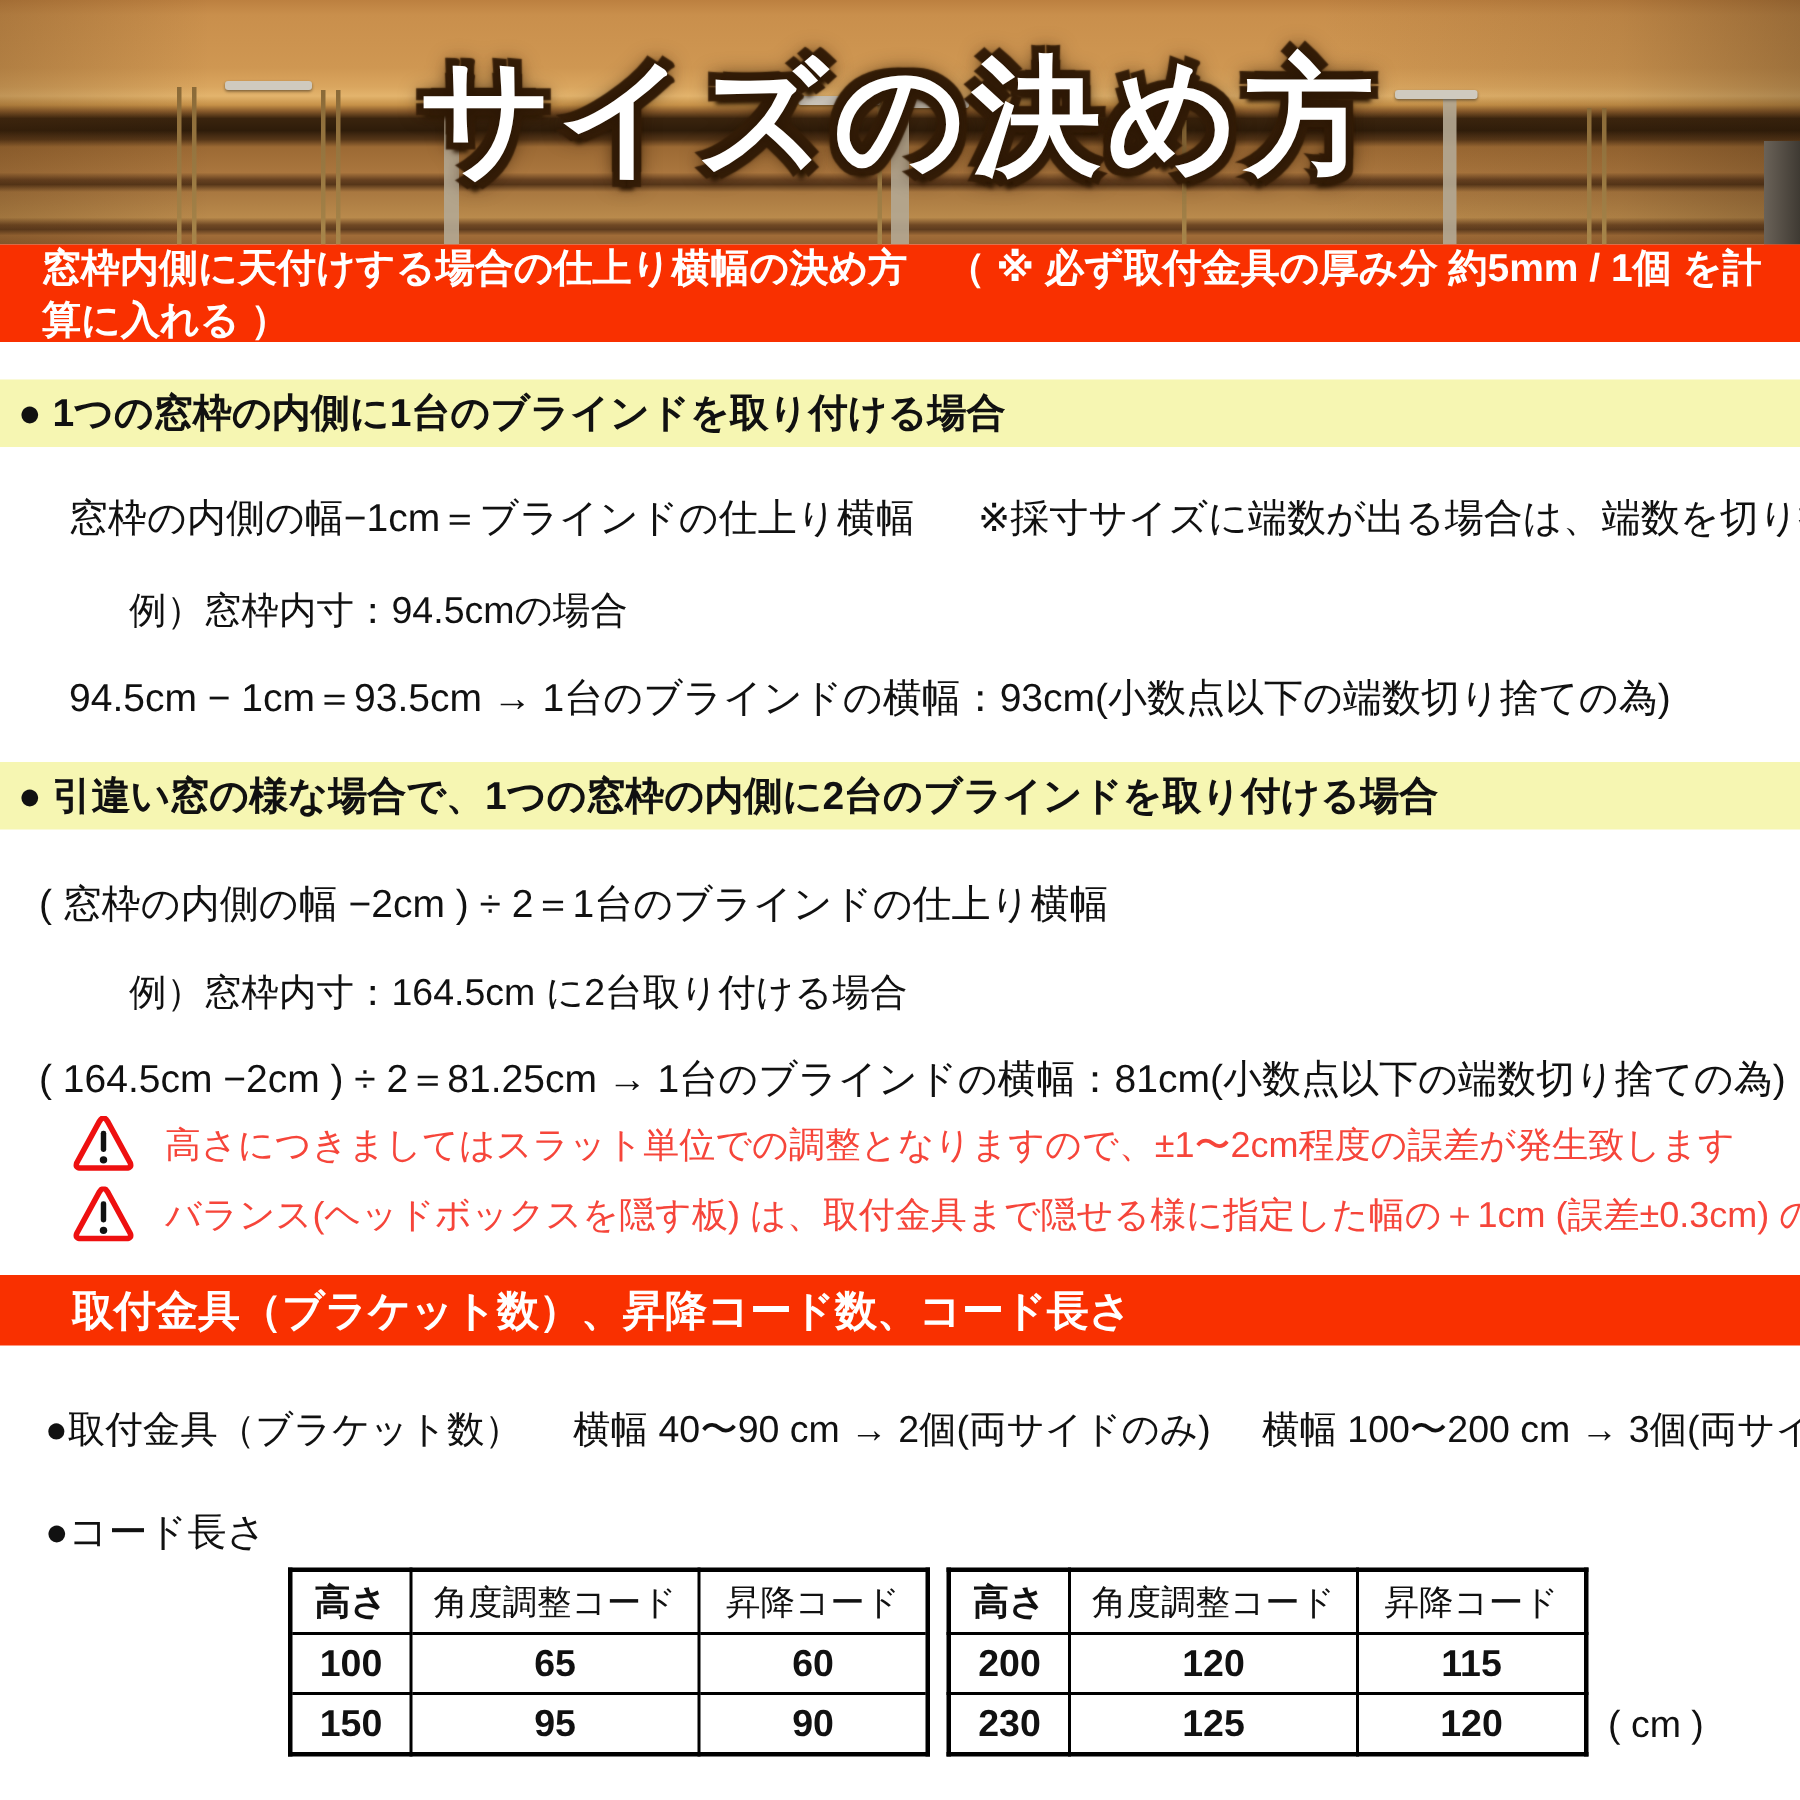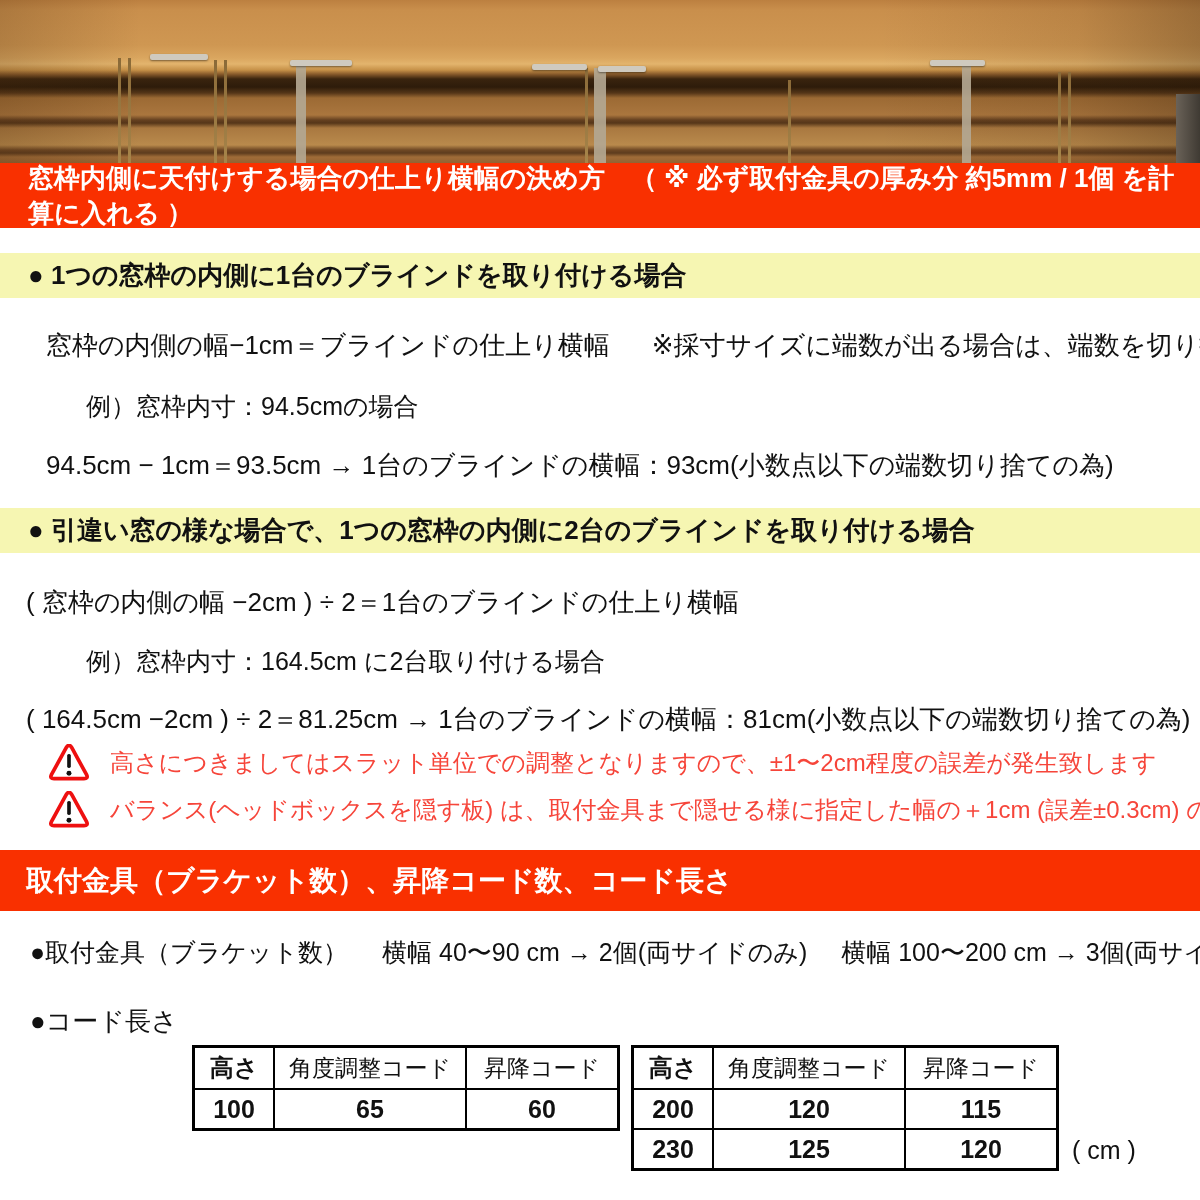--- a/index.html
+++ b/index.html
@@ -34,26 +34,26 @@
       0 0 16px rgba(42,22,4,.95), 0 0 10px rgba(42,22,4,.9),
       5px 5px 1px #38200a, -5px 5px 1px #38200a,
       5px -5px 1px #38200a, -5px -5px 1px #38200a,
       0 7px 3px #2e1a06;
   }
 
   
   .banner { position:absolute; left:0; width:1200px; background:#f93000; color:#fff;
     display:flex; align-items:center; font-weight:bold; box-sizing:border-box; }
   .banner1 { top:163px; height:65px; font-size:26px; padding-left:28px; }
-  .banner2 { top:850px; height:61px; font-size:28px; padding-left:26px; }
+  .banner2 { top:850px; height:47px; font-size:28px; padding-left:48px; }
 
   
   .band { position:absolute; left:0; width:1200px; height:45px; background:#f6f6b2;
     color:#111; display:flex; align-items:center; font-size:26px; font-weight:bold;
-    padding-left:28px; box-sizing:border-box; }
+    padding-left:12px; box-sizing:border-box; }
   .band-a { top:253px; } .band-b { top:508px; }
 
   
   .line { position:absolute; font-size:26px; color:#111; white-space:nowrap; }
   .note-gap { margin-left:42px; }
   .fa { top:328px; left:46px; }
   .ea { top:390px; left:86px; font-size:25px; }
   .ca { top:448px; left:46px; }
   .fb { top:585px; left:26px; }
   .eb { top:645px; left:86px; font-size:25px; }
@@ -98,20 +98,21 @@
     <div class="cord" style="left:788px; top:80px;"></div>
     <div class="tape" style="left:962px; top:66px; width:9px;"></div>
     <div class="cord" style="left:1058px; top:72px;"></div>
     <div class="cord" style="left:1068px; top:72px;"></div>
     <div class="clip" style="left:150px; top:54px; width:58px;"></div>
     <div class="clip" style="left:290px; top:60px; width:62px;"></div>
     <div class="clip" style="left:532px; top:64px; width:55px;"></div>
     <div class="clip" style="left:598px; top:66px; width:48px;"></div>
     <div class="clip" style="left:930px; top:60px; width:55px;"></div>
     <div class="pole"></div>
+    <h1 class="hero-title">サイズの決め方</h1>
   </header>
 
   <div class="banner banner1">窓枠内側に天付けする場合の仕上り横幅の決め方　（ ※ 必ず取付金具の厚み分 約5mm / 1個 を計算に入れる ）</div>
 
   <div class="band band-a">● 1つの窓枠の内側に1台のブラインドを取り付ける場合</div>
   <div class="line fa">
     <span>窓枠の内側の幅−1cm＝ブラインドの仕上り横幅</span><span class="note-gap">※採寸サイズに端数が出る場合は、端数を切り捨てて計算する</span>
   </div>
   <div class="line ea">例）窓枠内寸：94.5cmの場合</div>
   <div class="line ca">94.5cm − 1cm＝93.5cm → 1台のブラインドの横幅：93cm(小数点以下の端数切り捨ての為)</div>
@@ -155,20 +156,25 @@
         <tr>
       <th class="col-h cw0">高さ</th>
       <th class="cw1">角度調整コード</th>
       <th class="cw2">昇降コード</th>
     </tr>
     <tr>
       <td>100</td>
       <td>65</td>
       <td>60</td>
     </tr>
+    <tr>
+      <td>150</td>
+      <td>95</td>
+      <td>90</td>
+    </tr>
   </tbody>
     </table>
 
   <table class="cord-table t2">
     <tbody>
         <tr>
       <th class="col-h cw0">高さ</th>
       <th class="cw1">角度調整コード</th>
       <th class="cw2">昇降コード</th>
     </tr>

